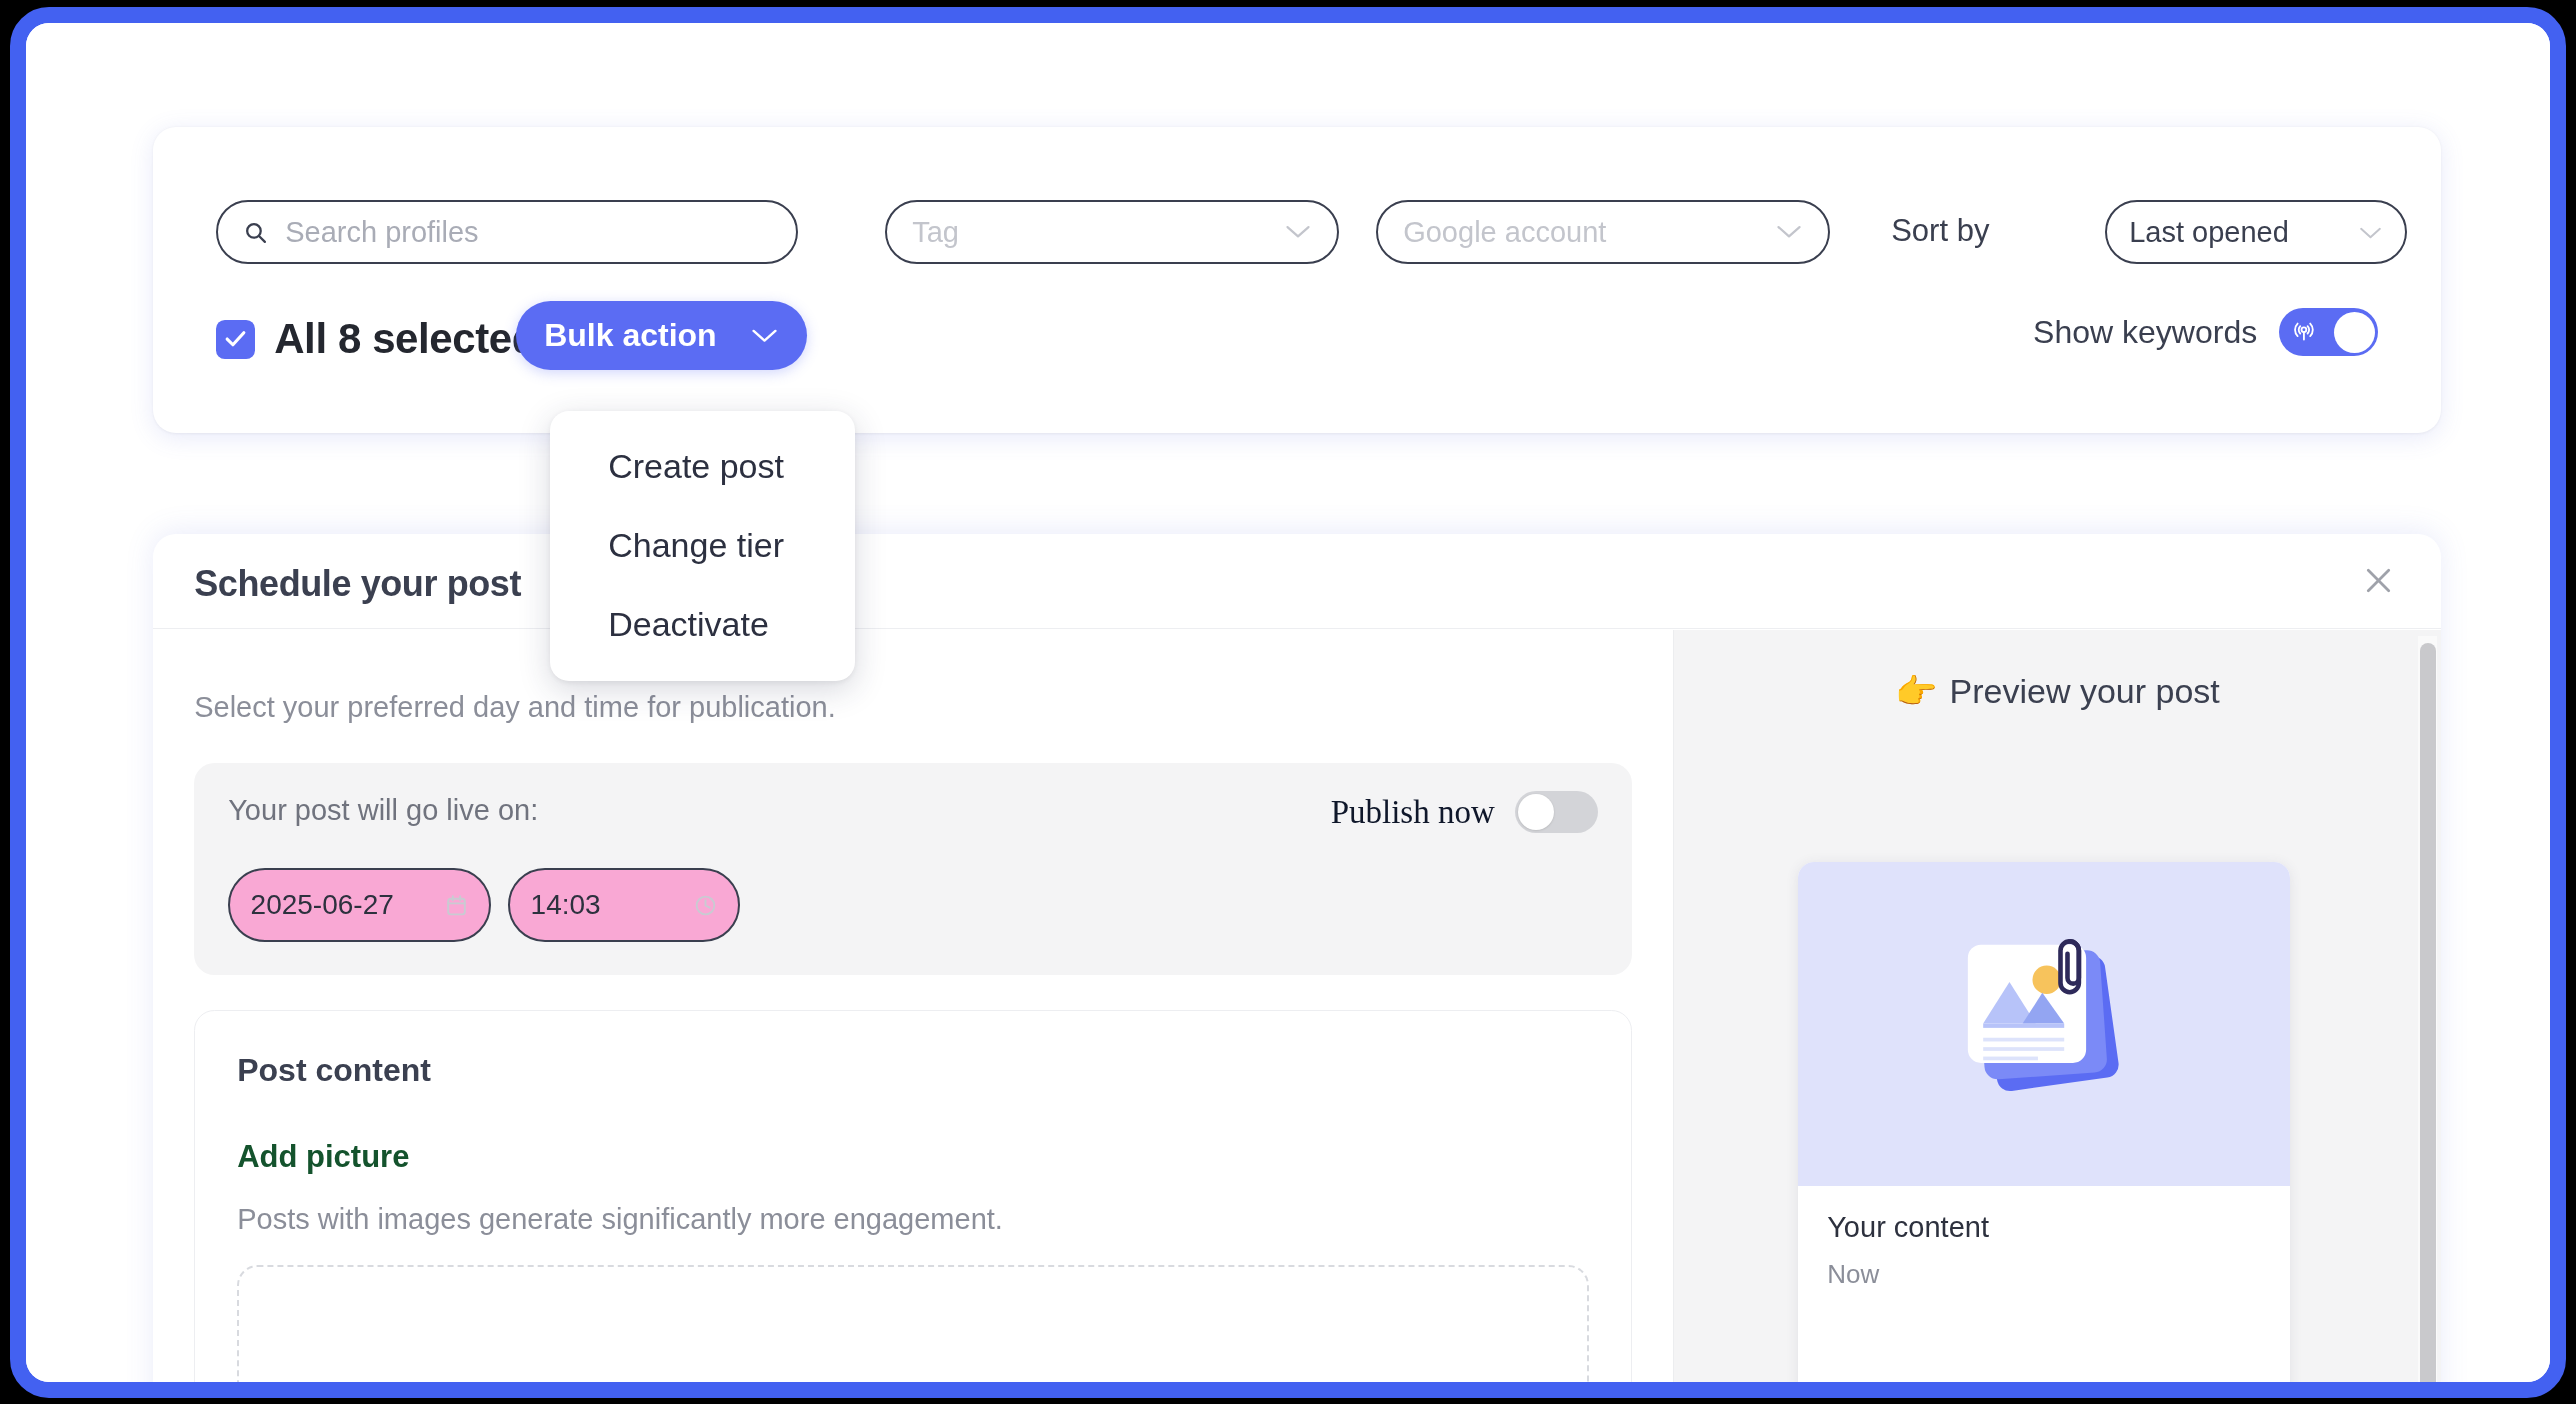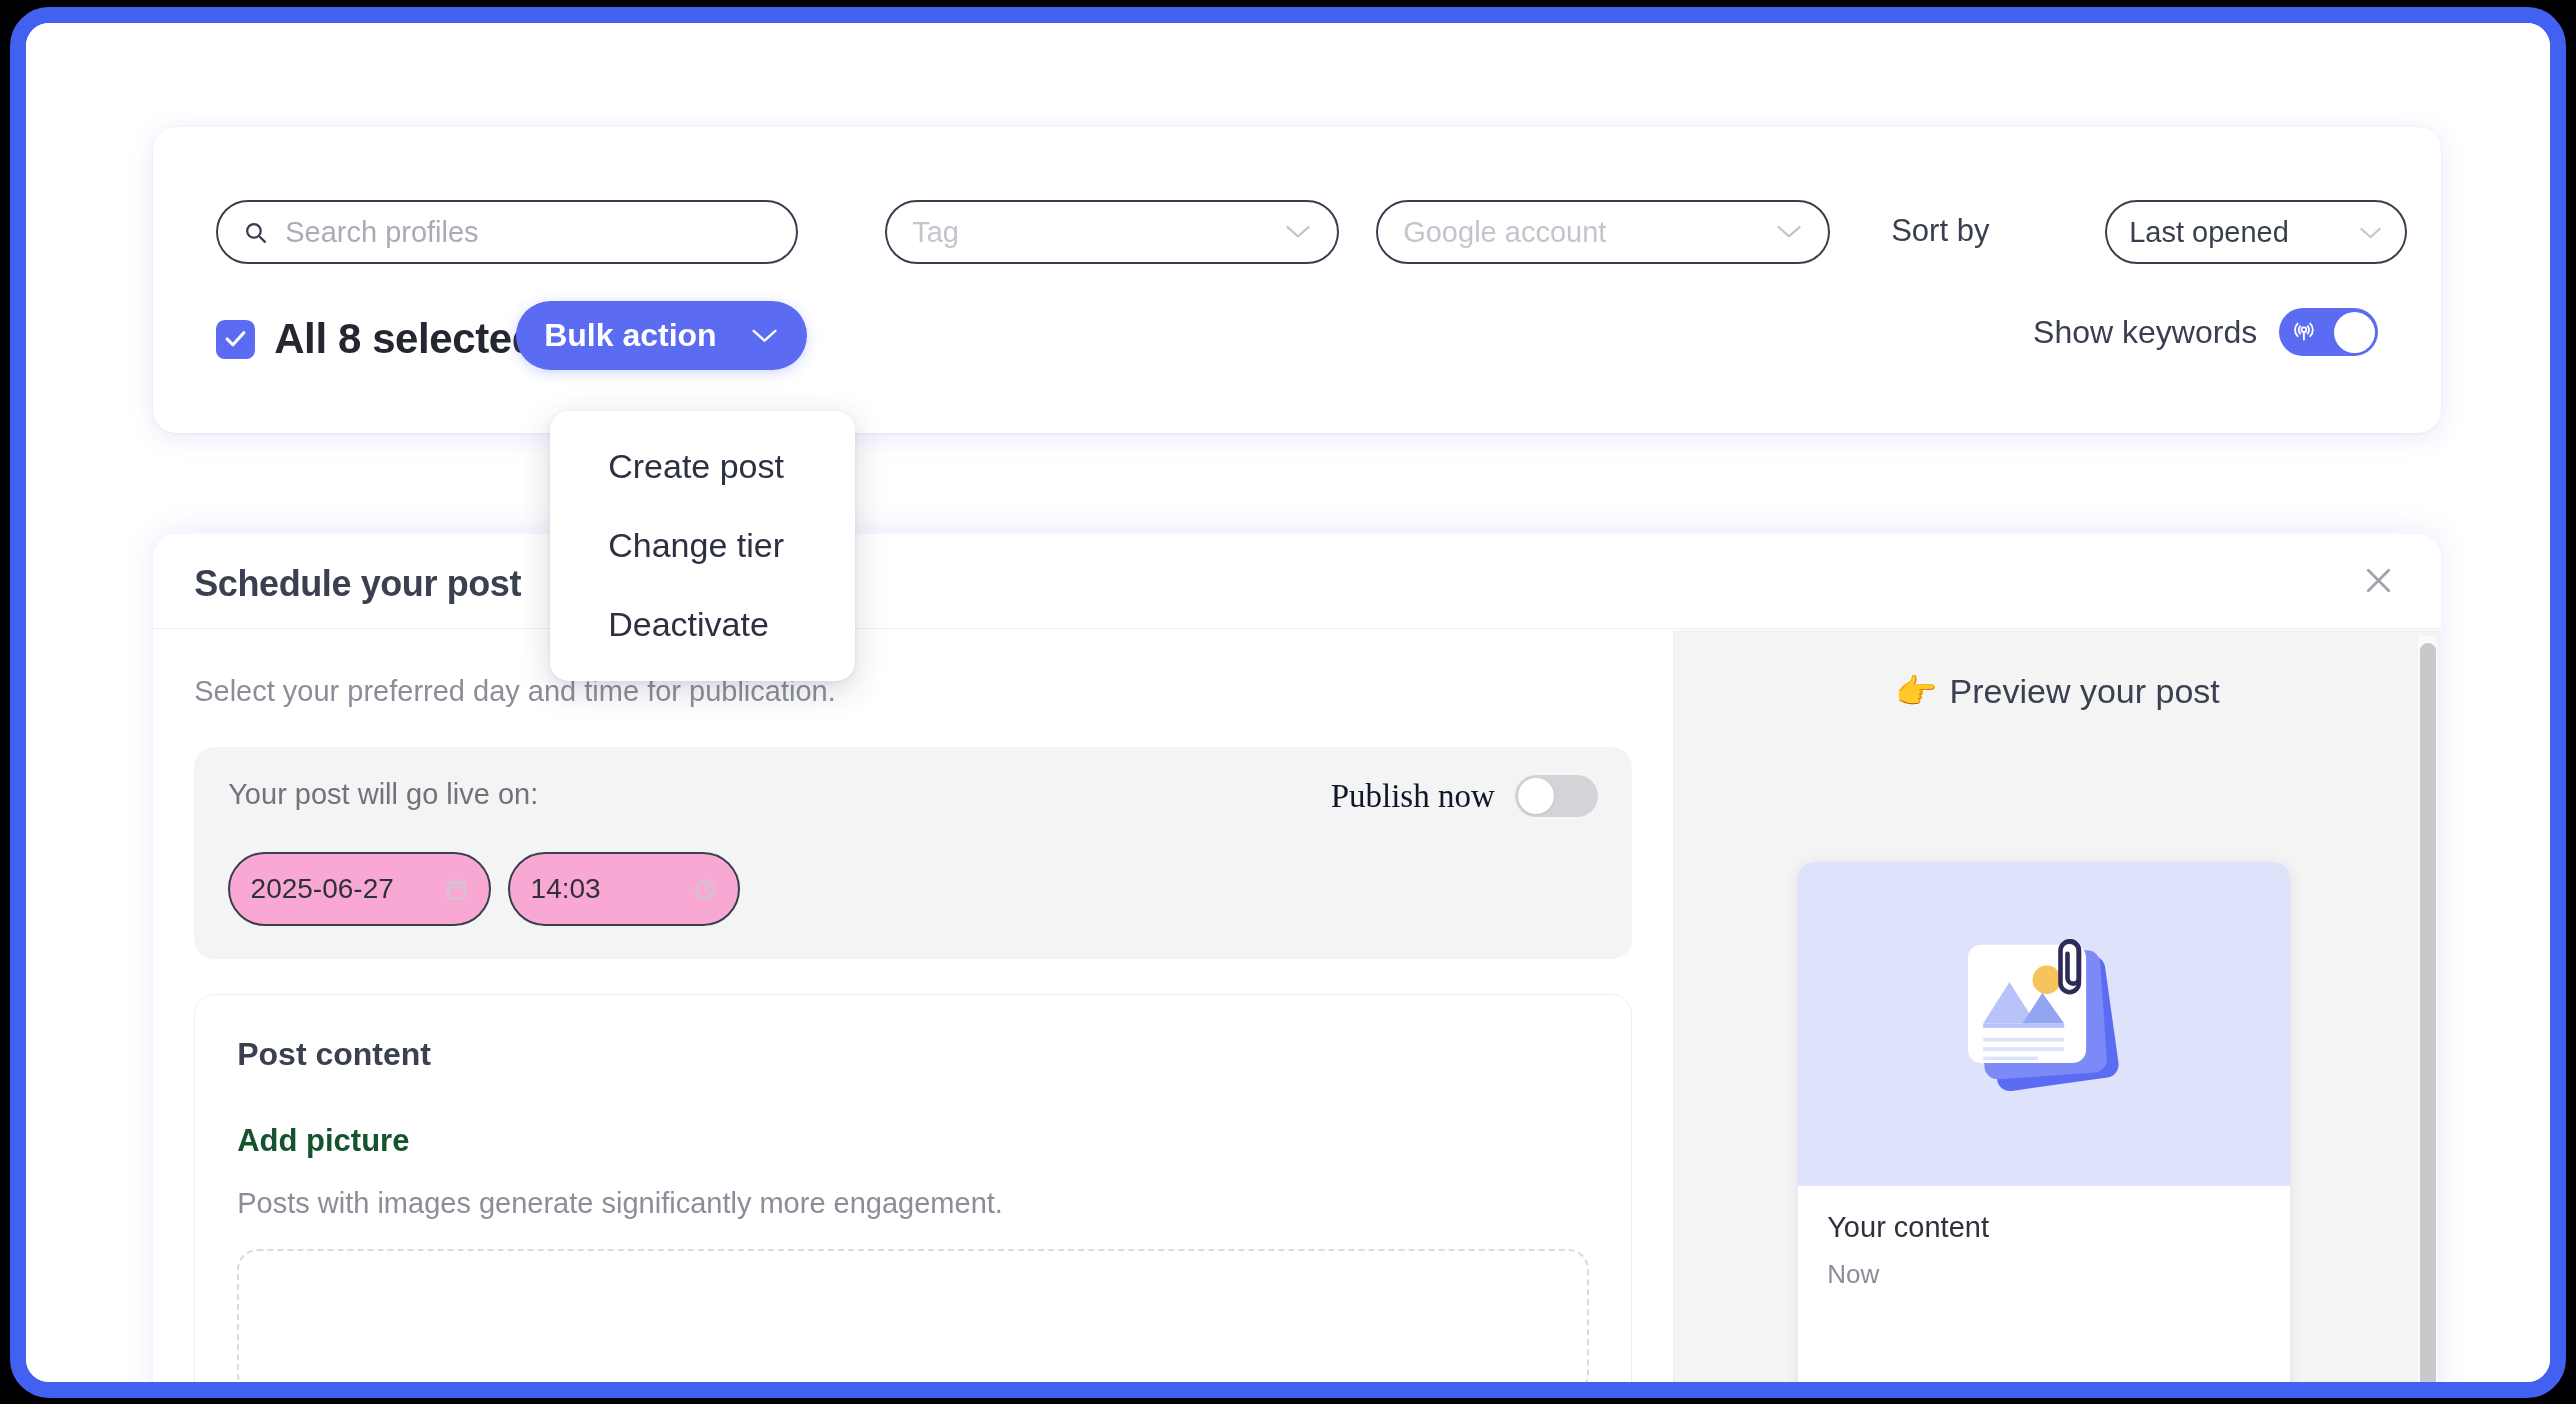--- a/index.html
+++ b/index.html
@@ -162,21 +162,21 @@
 
   #modal-left {
     width: 1520px; height: 100%;
     background: #ffffff; padding: 45px 41px 0 41px;
     position: relative;
   }
   #section-title {
     font-size: 32px; font-weight: bold; color: #3B4050; letter-spacing: -0.2px;
   }
   #section-subtitle {
-    font-size: 29px; color: #8B8E99;
+    margin-top: 16px; font-size: 29px; color: #8B8E99;
   }
 
   #timing-panel {
     margin-top: 39px;
     background: #F4F4F5;
     border-radius: 20.4px;
     height: 212px;
     position: relative;
     padding: 31px 34px;
   }

